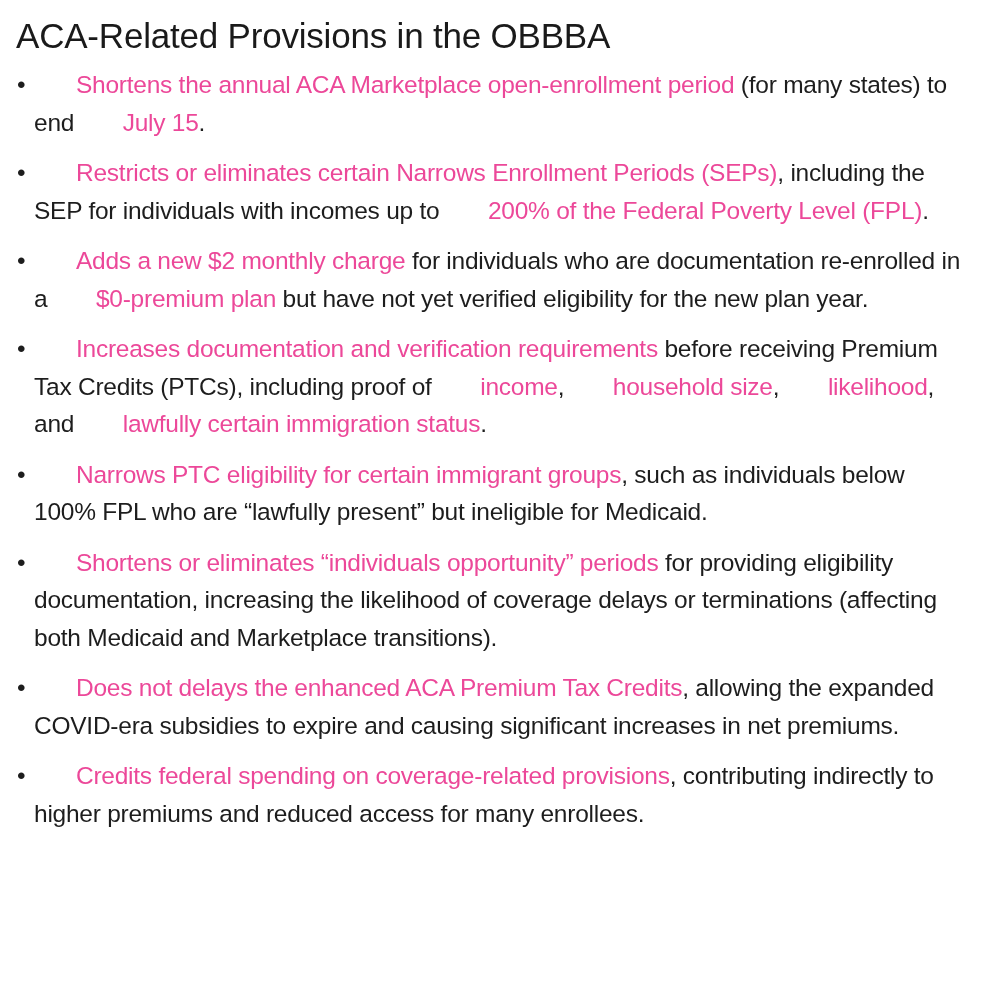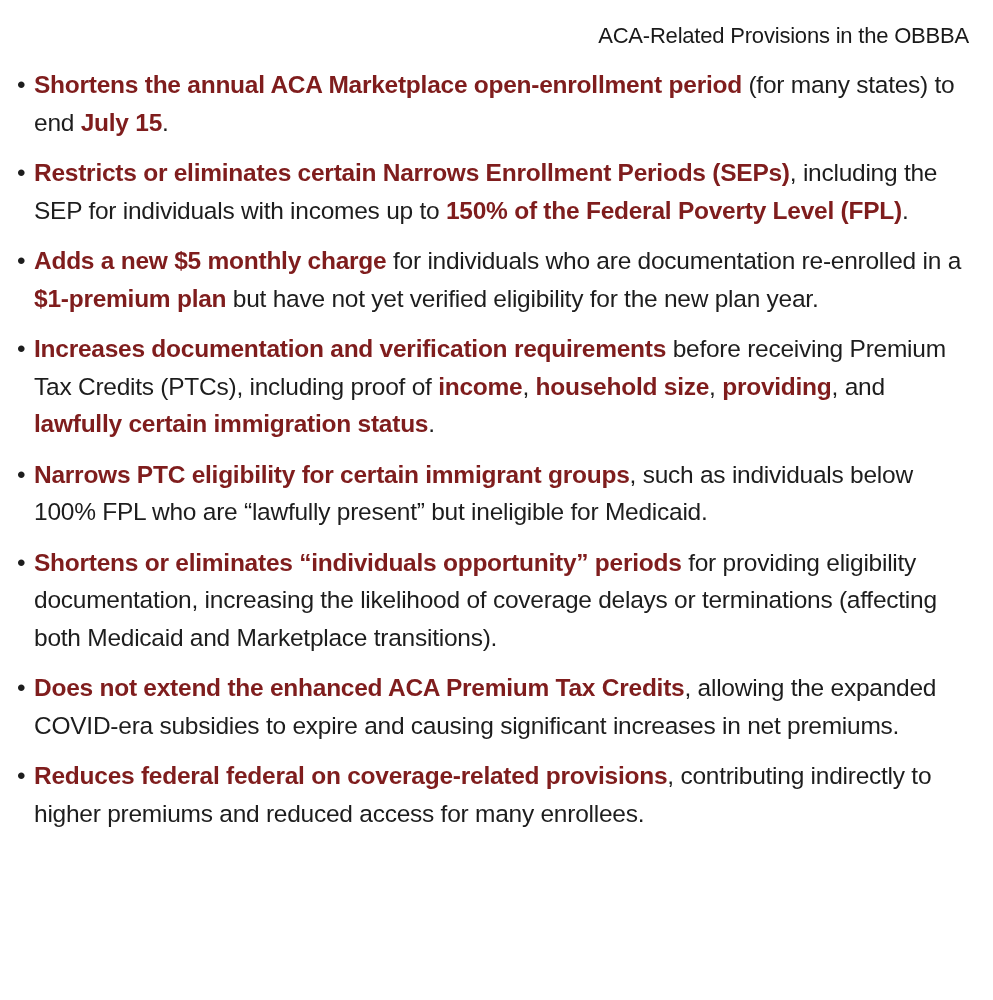--- a/index.html
+++ b/index.html
@@ -14,27 +14,26 @@
       font-family: "Liberation Sans", "DejaVu Sans", sans-serif;
       color: #1a1a1a;
     }
     .page {
       position: relative;
       padding: 16px 24px 0 16px;
       box-sizing: border-box;
       width: 993px;
     }
     .title {
-      font-size: 22px;
+      font-size: 35px;
       font-weight: 500;
       letter-spacing: -0.2px;
       margin: 0 0 10px 0;
       line-height: 40px;
       color: #1a1a1a;
-      text-align: right;
     }
     ul.provisions {
       list-style: none;
       margin: 0;
       padding: 0;
     }
     ul.provisions li {
       position: relative;
       padding-left: 18px;
       font-size: 24.5px;
@@ -44,32 +43,33 @@
       font-weight: 400;
       color: #1d1d1d;
     }
     ul.provisions li .bullet {
       position: absolute;
       left: 1px;
       top: 0;
       font-weight: 400;
     }
     ul.provisions li b {
-      font-weight: 700;
-      color: #7f1d1d;
+      font-weight: 400;
+      color: #ec4899;
+      margin-left: 42px;
     }
   </style>
 </head>
 <body>
 
 <div class="page">
   <h1 class="title">ACA-Related Provisions in the OBBBA</h1>
   <ul class="provisions" id="provisions-list">
       <li><span class="bullet">•</span><b>Shortens the annual ACA Marketplace open-enrollment period</b><span> (for many states) to end </span><b>July 15</b><span>.</span></li>
-      <li><span class="bullet">•</span><b>Restricts or eliminates certain Narrows Enrollment Periods (SEPs)</b><span>, including the SEP for individuals with incomes up to </span><b>150% of the Federal Poverty Level (FPL)</b><span>.</span></li>
-      <li><span class="bullet">•</span><b>Adds a new $5 monthly charge</b><span> for individuals who are documentation re-enrolled in a </span><b>$1-premium plan</b><span> but have not yet verified eligibility for the new plan year.</span></li>
-      <li><span class="bullet">•</span><b>Increases documentation and verification requirements</b><span> before receiving Premium Tax Credits (PTCs), including proof of </span><b>income</b><span>, </span><b>household size</b><span>, </span><b>providing</b><span>, and </span><b>lawfully certain immigration status</b><span>.</span></li>
+      <li><span class="bullet">•</span><b>Restricts or eliminates certain Narrows Enrollment Periods (SEPs)</b><span>, including the SEP for individuals with incomes up to </span><b>200% of the Federal Poverty Level (FPL)</b><span>.</span></li>
+      <li><span class="bullet">•</span><b>Adds a new $2 monthly charge</b><span> for individuals who are documentation re-enrolled in a </span><b>$0-premium plan</b><span> but have not yet verified eligibility for the new plan year.</span></li>
+      <li><span class="bullet">•</span><b>Increases documentation and verification requirements</b><span> before receiving Premium Tax Credits (PTCs), including proof of </span><b>income</b><span>, </span><b>household size</b><span>, </span><b>likelihood</b><span>, and </span><b>lawfully certain immigration status</b><span>.</span></li>
       <li><span class="bullet">•</span><b>Narrows PTC eligibility for certain immigrant groups</b><span>, such as individuals below 100% FPL who are “lawfully present” but ineligible for Medicaid.</span></li>
       <li><span class="bullet">•</span><b>Shortens or eliminates “individuals opportunity” periods</b><span> for providing eligibility documentation, increasing the likelihood of coverage delays or terminations (affecting both Medicaid and Marketplace transitions).</span></li>
-      <li><span class="bullet">•</span><b>Does not extend the enhanced ACA Premium Tax Credits</b><span>, allowing the expanded COVID-era subsidies to expire and causing significant increases in net premiums.</span></li>
-      <li><span class="bullet">•</span><b>Reduces federal federal on coverage-related provisions</b><span>, contributing indirectly to higher premiums and reduced access for many enrollees.</span></li>
+      <li><span class="bullet">•</span><b>Does not delays the enhanced ACA Premium Tax Credits</b><span>, allowing the expanded COVID-era subsidies to expire and causing significant increases in net premiums.</span></li>
+      <li><span class="bullet">•</span><b>Credits federal spending on coverage-related provisions</b><span>, contributing indirectly to higher premiums and reduced access for many enrollees.</span></li>
     </ul>
 </div>
 
 </body></html>

